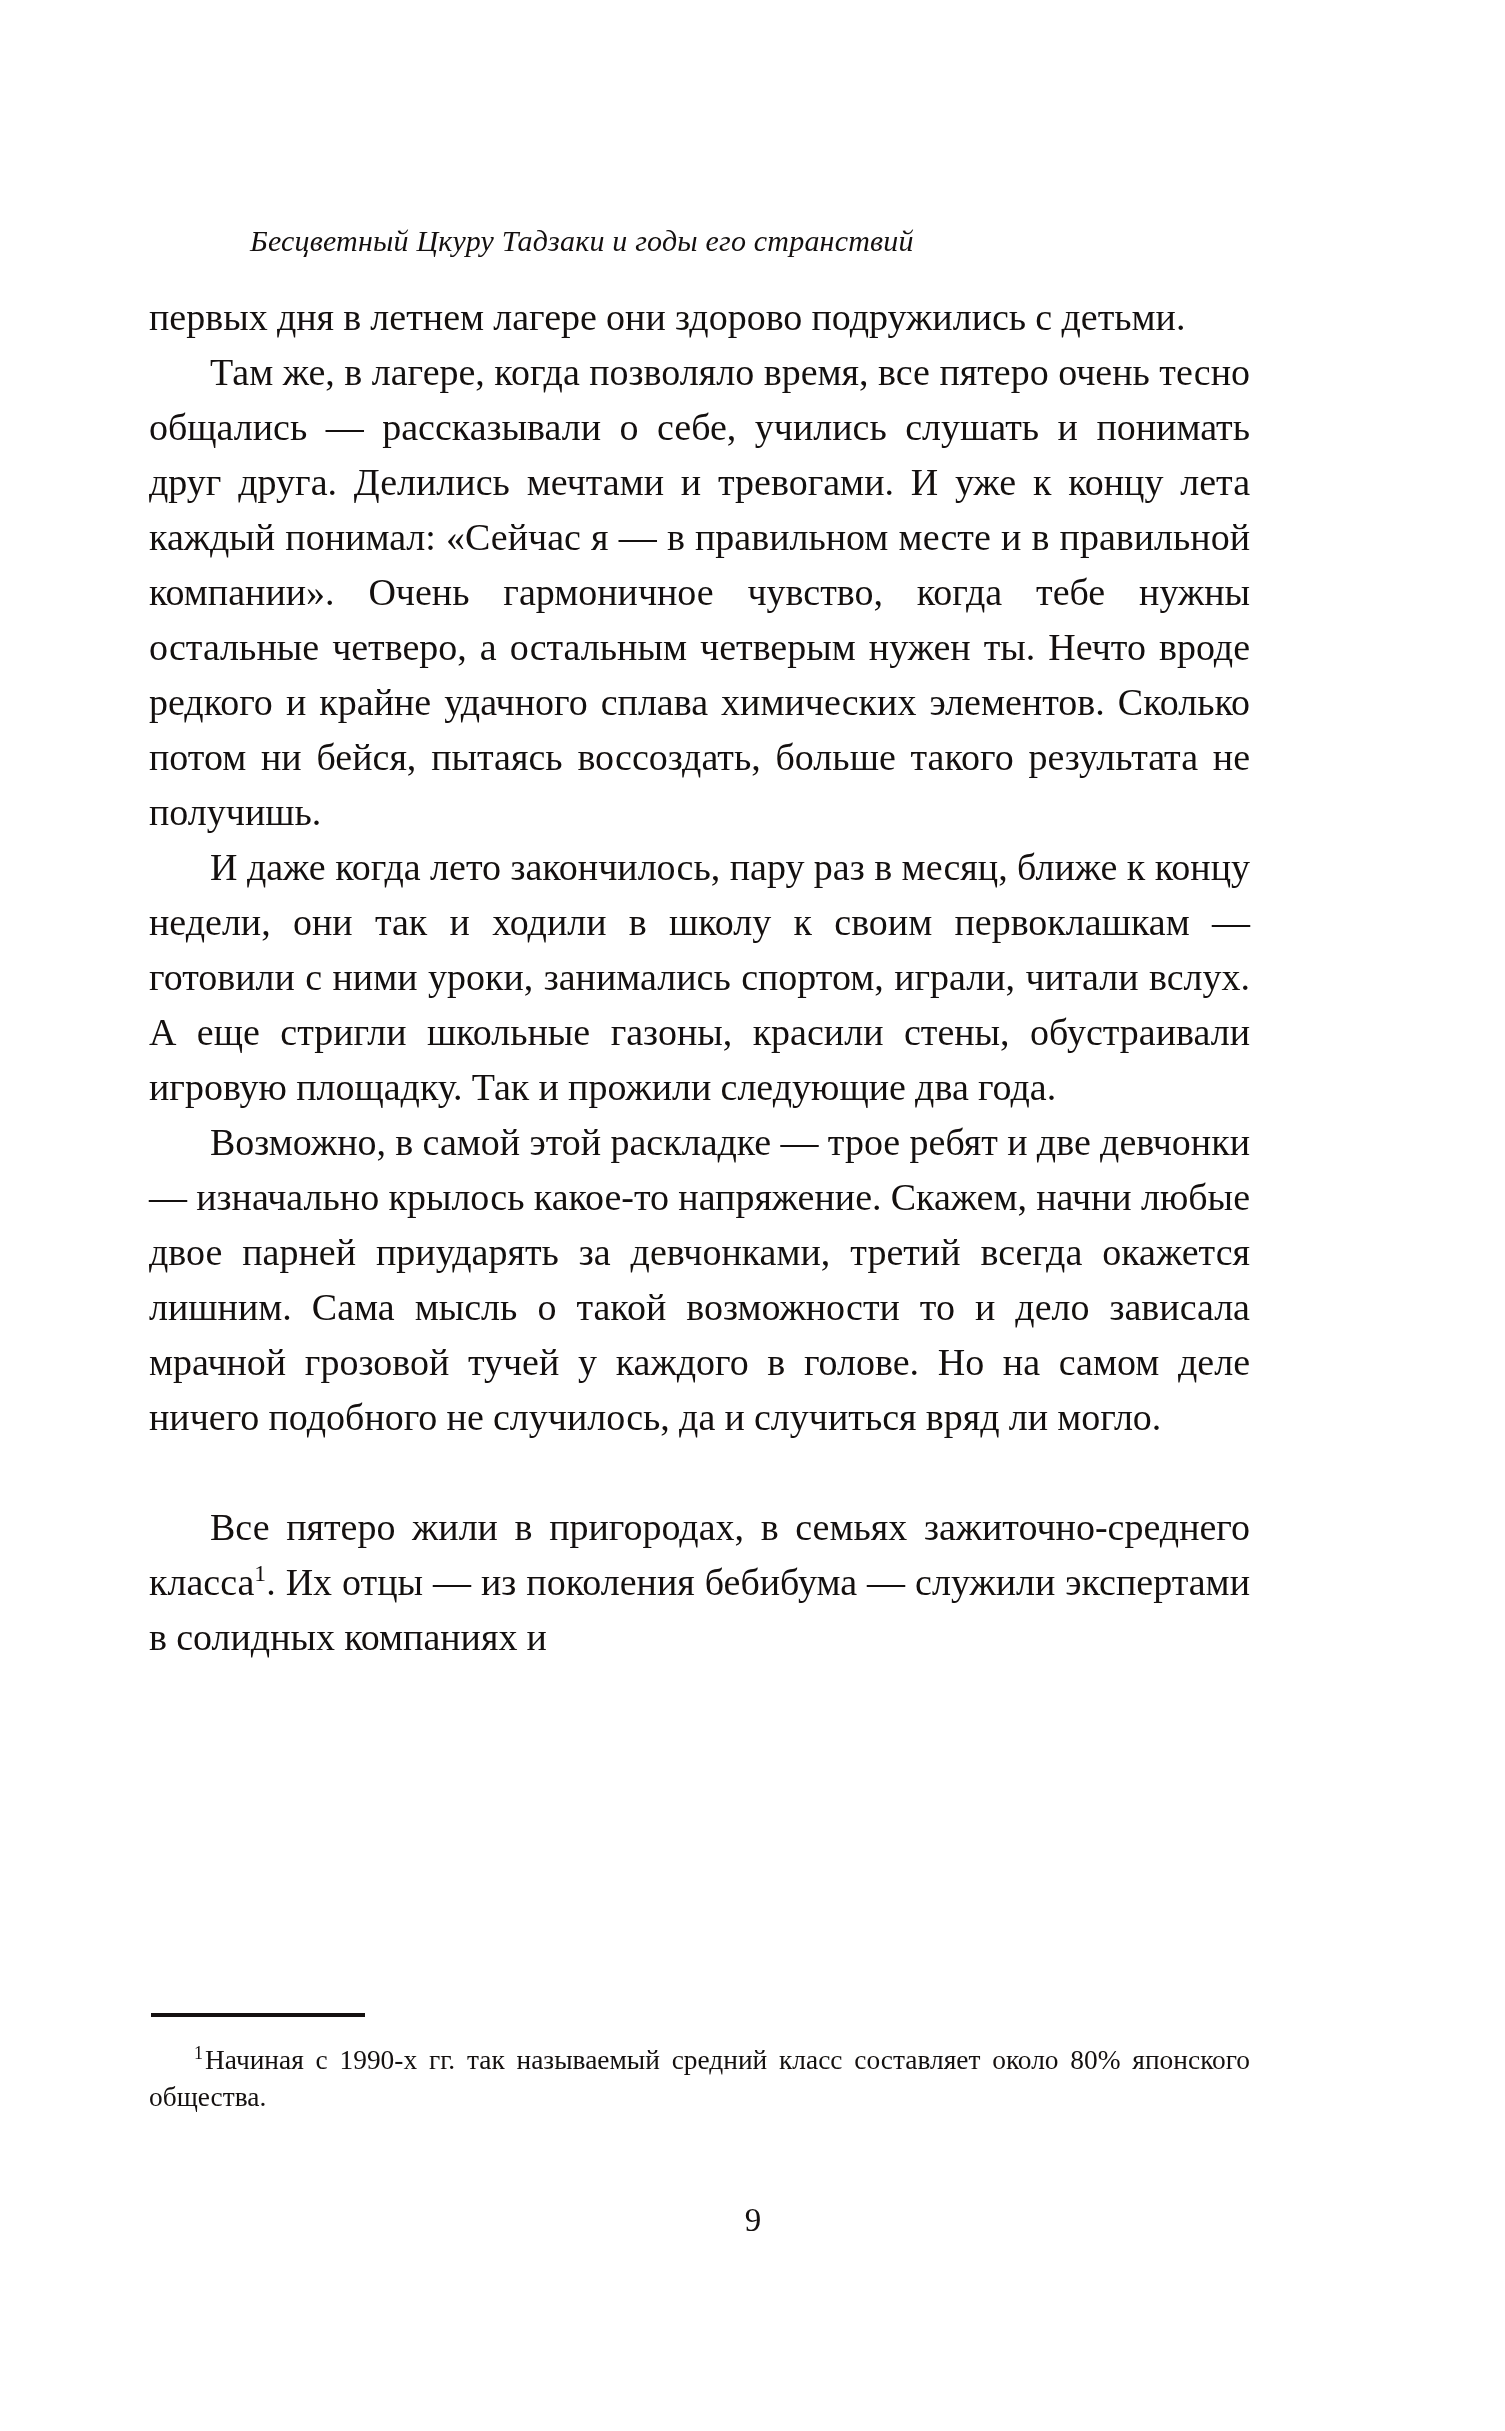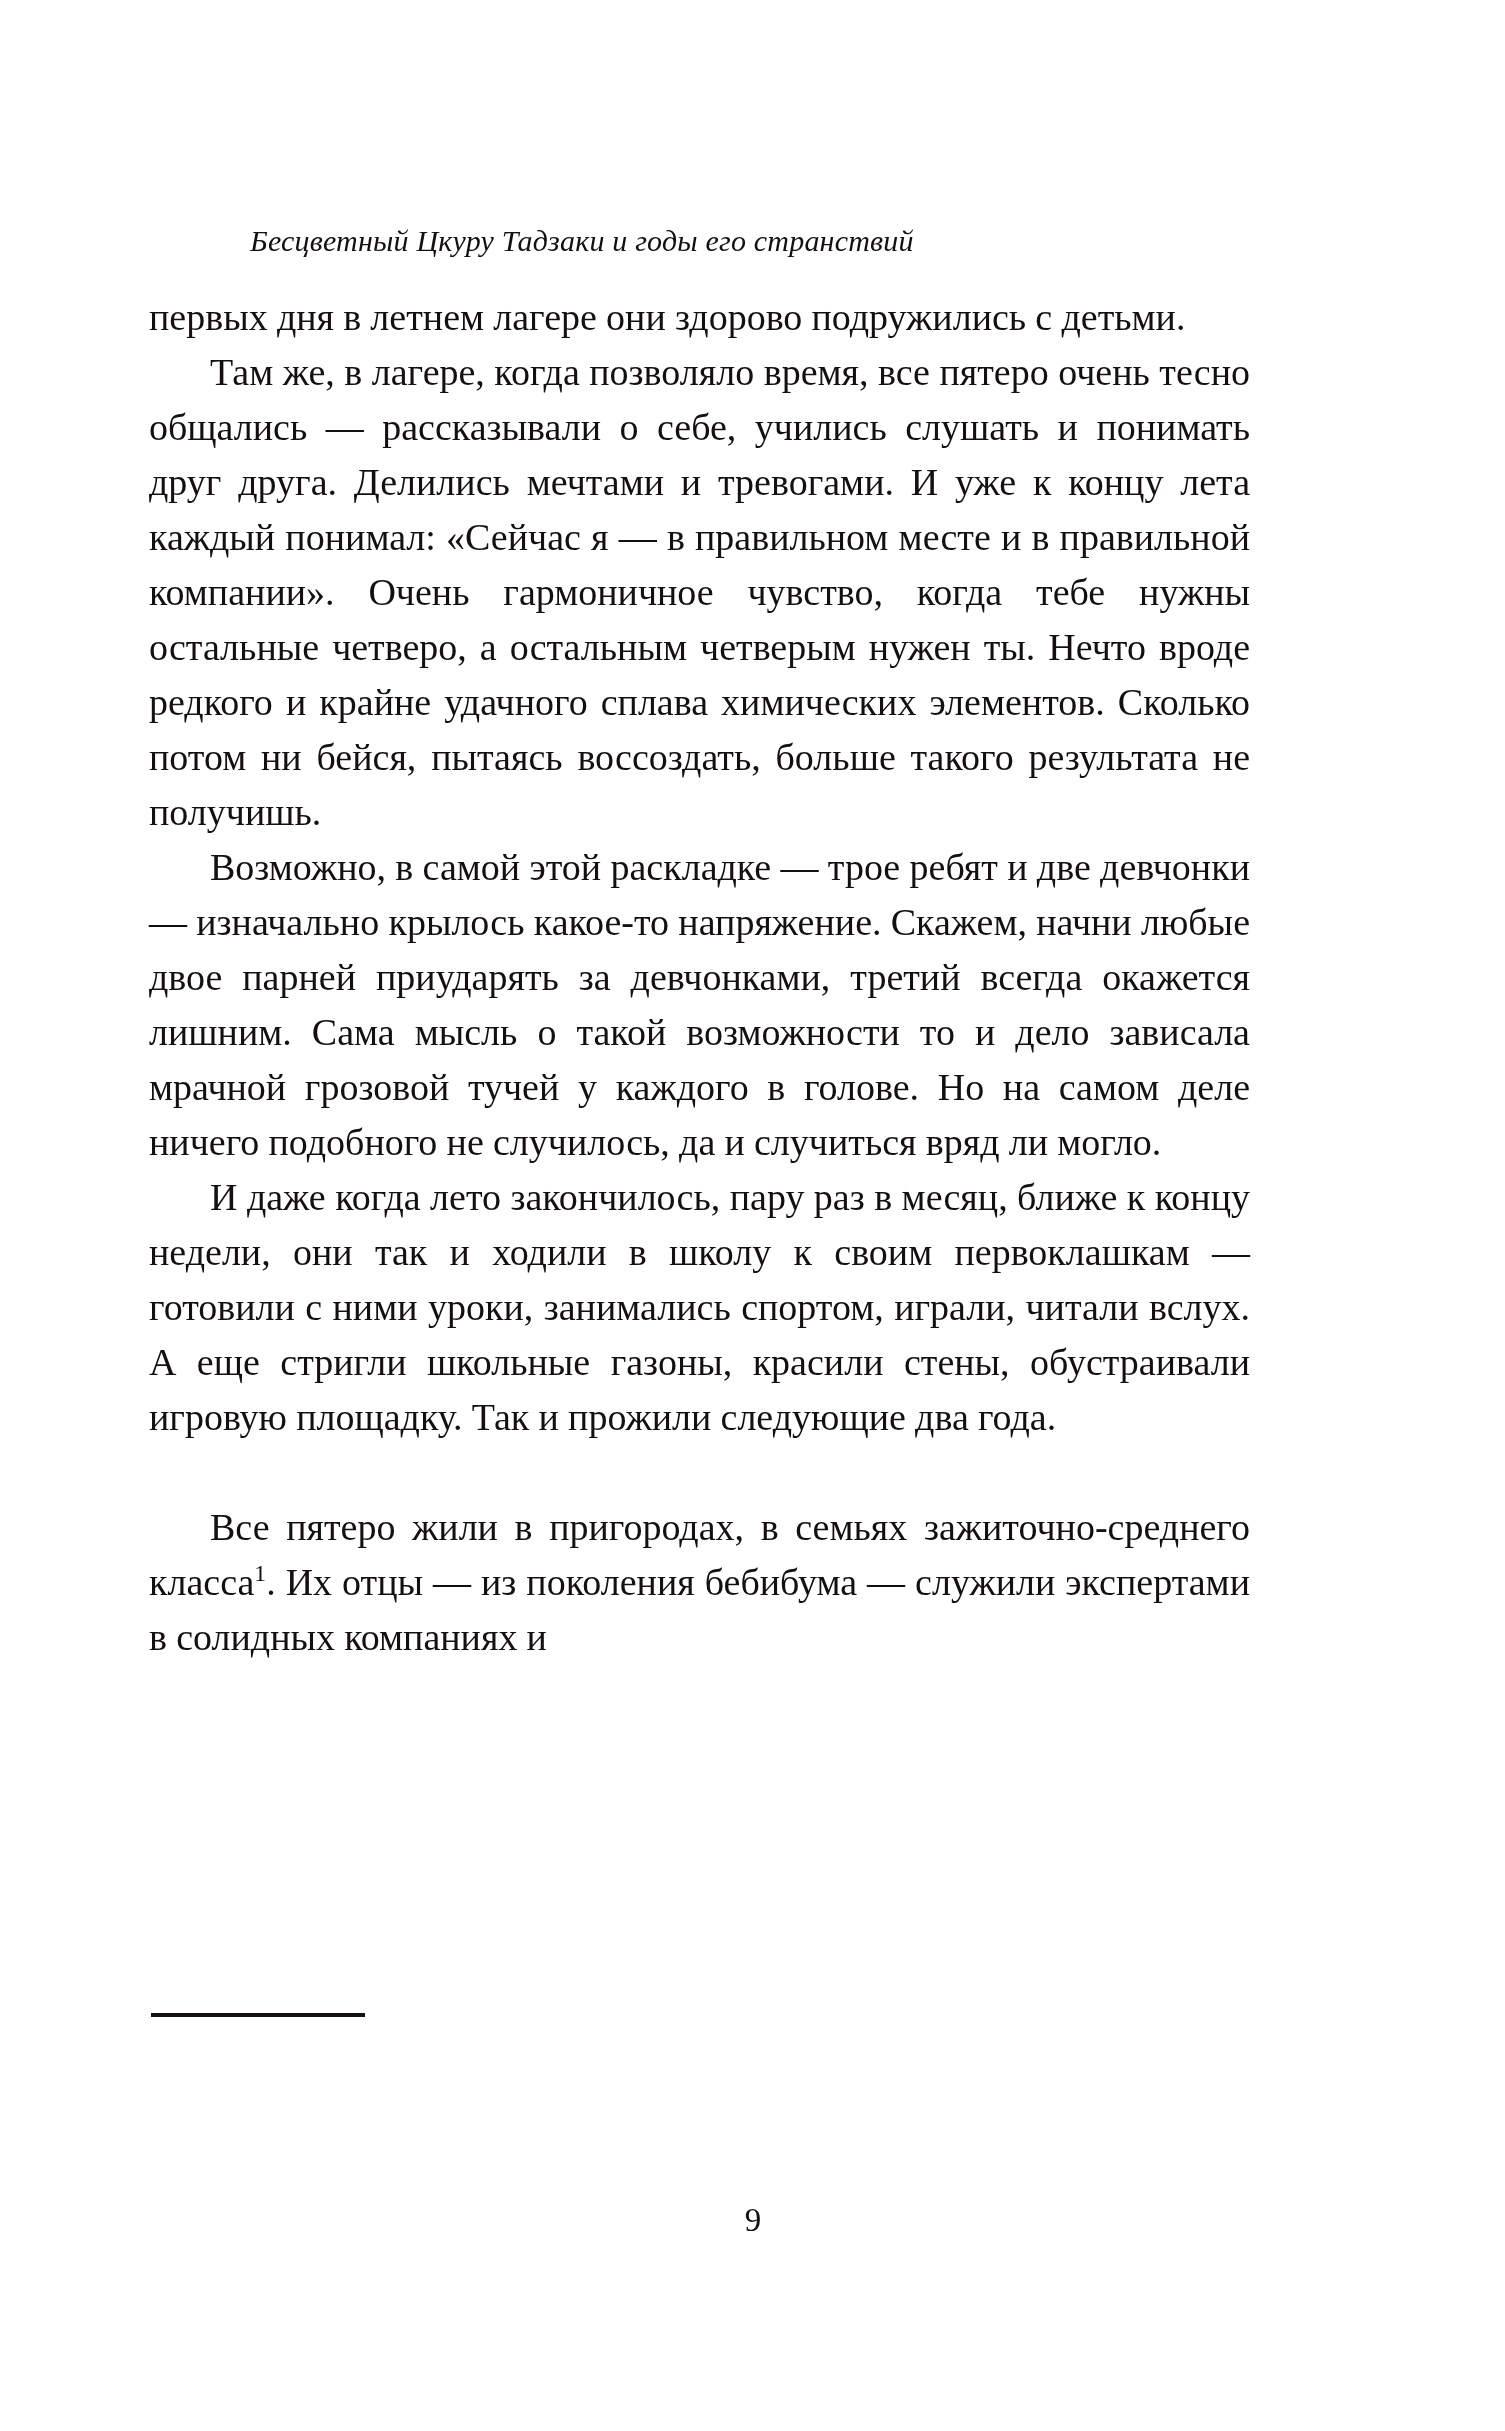--- a/index.html
+++ b/index.html
@@ -121,28 +121,29 @@
 <div class="page">
 
   <div class="running-head">Бесцветный Цкуру Тадзаки и годы его странствий</div>
 
   <div class="text-block">
 
     <p class="para">первых дня в летнем лагере они здорово подружились с детьми.</p>
 
     <p class="para indent">Там же, в лагере, когда позволяло время, все пятеро очень тесно общались — рассказывали о себе, учились слушать и понимать друг друга. Делились мечтами и тревогами. И уже к концу лета каждый понимал: «Сейчас я — в правильном месте и в правильной компании». Очень гармоничное чувство, когда тебе нужны остальные четверо, а остальным четверым нужен ты. Нечто вроде редкого и крайне удачного сплава химических элементов. Сколько потом ни бейся, пытаясь воссоздать, больше такого результата не получишь.</p>
 
+    <p class="para indent">И даже когда лето закончилось, пару раз в месяц, ближе к концу недели, они так и ходили в школу к своим первоклашкам — готовили с ними уроки, занимались спортом, играли, читали вслух. А еще стригли школьные газоны, красили стены, обустраивали игровую площадку. Так и прожили следующие два года.</p>
+
     <p class="para indent">Возможно, в самой этой раскладке — трое ребят и две девчонки — изначально крылось какое-то напряжение. Скажем, начни любые двое парней приударять за девчонками, третий всегда окажется лишним. Сама мысль о такой возможности то и дело зависала мрачной грозовой тучей у каждого в голове. Но на самом деле ничего подобного не случилось, да и случиться вряд ли могло.</p>
-
-    <p class="para indent">И даже когда лето закончилось, пару раз в месяц, ближе к концу недели, они так и ходили в школу к своим первоклашкам — готовили с ними уроки, занимались спортом, играли, читали вслух. А еще стригли школьные газоны, красили стены, обустраивали игровую площадку. Так и прожили следующие два года.</p>
 
     <p class="para indent gap-before"><span>Все пятеро жили в пригородах, в семьях зажиточно-среднего класса</span><sup class="footnote-ref">1</sup><span>. Их отцы — из поколения бебибума — служили экспертами в солидных компаниях и</span></p>
 
   </div>
 
   <div class="footnote-zone">
     <div class="footnote-rule"></div>
+    <p class="footnote-text"><sup class="footnote-marker">1</sup><span>Начиная с 1990-х гг. так называемый средний класс составляет около 80% японского общества.</span></p>
   </div>
 
   <div class="folio">9</div>
 
 </div>
 
 
 </body></html>

